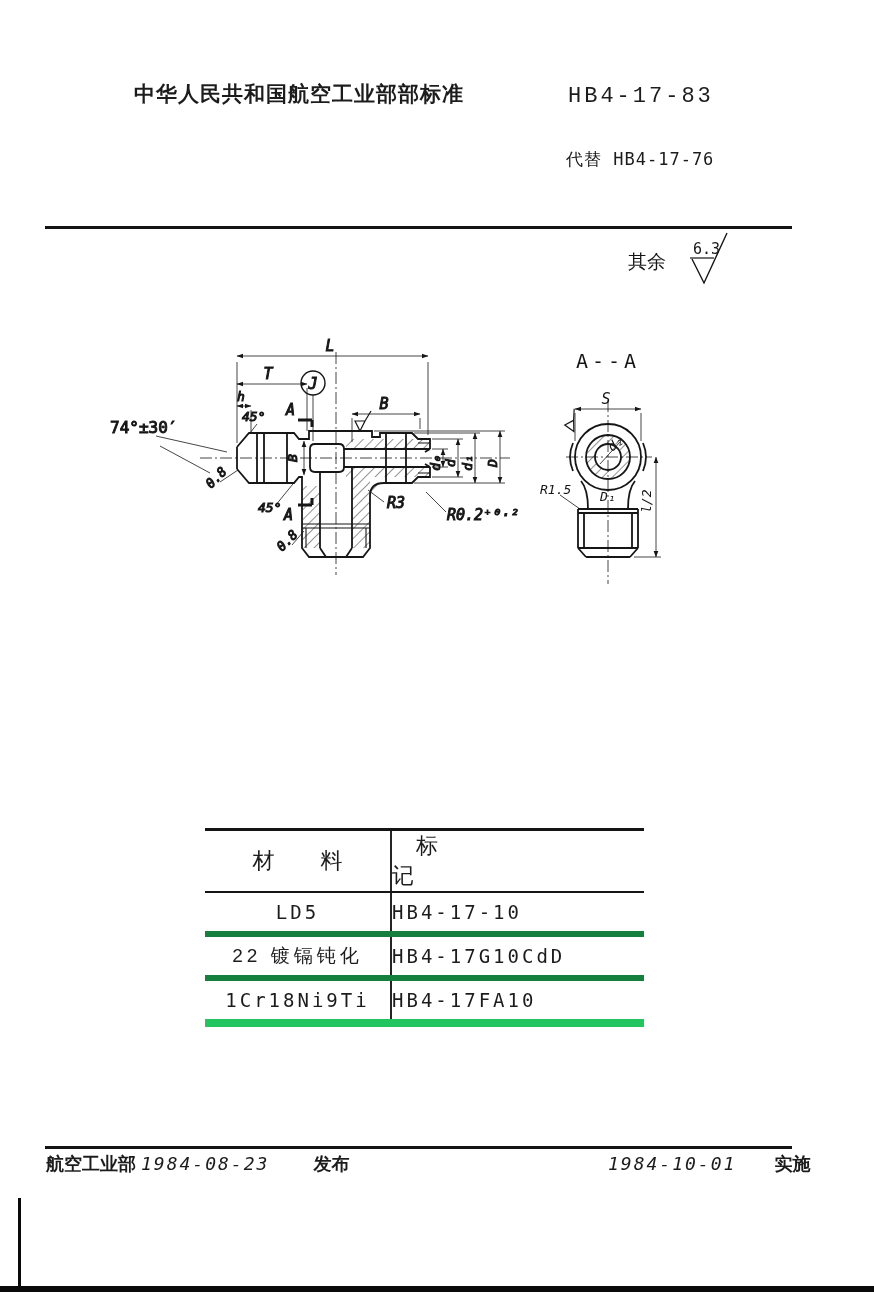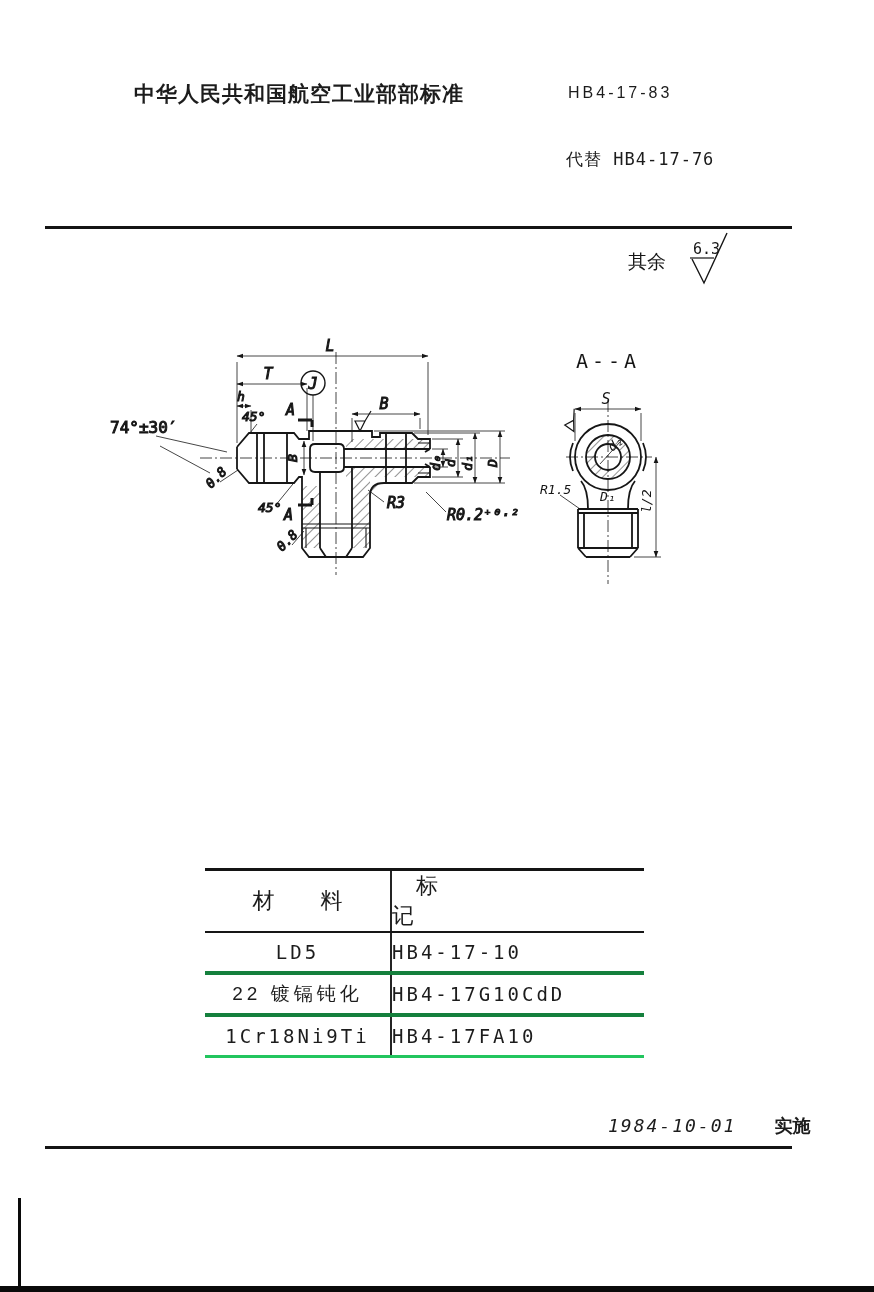--- a/index.html
+++ b/index.html
@@ -3,43 +3,43 @@
 <meta charset="utf-8">
 <style>
   html,body{margin:0;padding:0;background:#e8e8e8;}
   #page{
     position:relative;width:874px;height:1292px;background:#ffffff;
     font-family:"Liberation Sans",sans-serif;color:#1c1c1c;overflow:hidden;
   }
   .abs{position:absolute;}
   .org-line{left:134px;top:36px;font-size:21px;font-weight:bold;letter-spacing:1px;margin-top:44px;}
   .doc-title{left:158px;top:100px;font-size:30px;letter-spacing:34px;font-weight:bold;white-space:nowrap;}
-  .std-no{left:568px;top:84px;font-size:16px;letter-spacing:3px;font-family:Liberation Sans, sans-serif;}
+  .std-no{left:568px;top:84px;font-size:22px;letter-spacing:3px;font-family:Liberation Mono, monospace;}
   .replaces{left:566px;top:148px;font-size:17px;letter-spacing:1px;font-family:"DejaVu Sans Mono",monospace;}
   .rule{left:45px;width:747px;height:3px;background:#141414;}
   .rule-top{top:226px;}
   .rule-bottom{top:1146px;}
   .example-line{left:175px;top:748px;font-size:20px;letter-spacing:2px;white-space:nowrap;}
 
   
-  .mark-table{left:205px;top:828px;width:437px;border-collapse:collapse;table-layout:fixed;margin-top:40px;}
+  .mark-table{left:205px;top:828px;width:437px;border-collapse:collapse;table-layout:fixed;}
   .mark-table td,.mark-table th{padding:0;height:38px;font-weight:normal;vertical-align:middle;}
   .mark-table thead th{height:44px;border-top:3px solid #141414;border-bottom:2px solid #161616;font-size:22px;}
-  .mark-table td{border-bottom:4px solid #15803d;font-size:19px;}
-  .mark-table tr:last-child td{border-bottom:3px solid #22c55e;}
+  .mark-table td{border-bottom:6px solid #15803d;font-size:19px;}
+  .mark-table tr:last-child td{border-bottom:8px solid #22c55e;}
   .col-material{width:185px;text-align:center;border-right:2px solid #242424;}
   .col-marking{width:252px;text-align:left;padding-left:32px;border-right:0;}
   .th-material{letter-spacing:46px;text-indent:46px;}
   .th-marking{letter-spacing:118px;text-indent:24px;}
   .code{font-family:"DejaVu Sans Mono",monospace;letter-spacing:3px;}
   .mat{letter-spacing:4px;}
 
   
   .footer-left{left:46px;top:1152px;font-size:18px;white-space:nowrap;}
-  .footer-right{left:608px;top:1114px;font-size:18px;white-space:nowrap;}
+  .footer-right{left:608px;top:1152px;font-size:18px;white-space:nowrap;}
   .bold{font-weight:bold;}
   .hand{font-family:"DejaVu Sans Mono",monospace;font-style:italic;letter-spacing:2px;}
   .gap{display:inline-block;width:34px;}
   .gap2{display:inline-block;width:28px;}
 
   .scan-bottom{left:0;top:1286px;width:874px;height:6px;background:#0a0a0a;}
   .scan-corner{left:18px;top:1198px;width:3px;height:94px;background:#0a0a0a;}
 
   
   #draw{position:absolute;left:0;top:230px;}
@@ -245,20 +245,26 @@
       </tr>
       <tr>
         <td class="col-material code">1Cr18Ni9Ti</td>
         <td class="col-marking code">HB4-17FA10</td>
       </tr>
     </tbody>
   </table>
 
   <div class="abs rule rule-bottom"></div>
 
+  <div class="abs footer-left">
+    <span class="bold">航空工业部</span>
+    <span class="hand">1984-08-23</span>
+    <span class="gap"></span>
+    <span class="bold">发布</span>
+  </div>
   <div class="abs footer-right">
     <span class="hand">1984-10-01</span>
     <span class="gap2"></span>
     <span class="bold">实施</span>
   </div>
 
   <div class="abs scan-bottom"></div>
   <div class="abs scan-corner"></div>
 </div>
 

